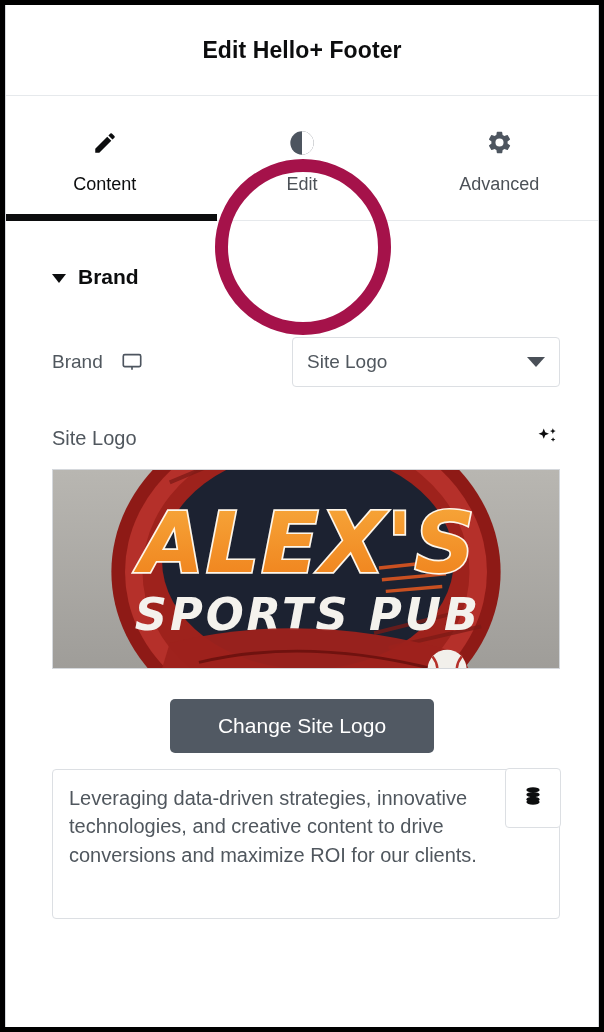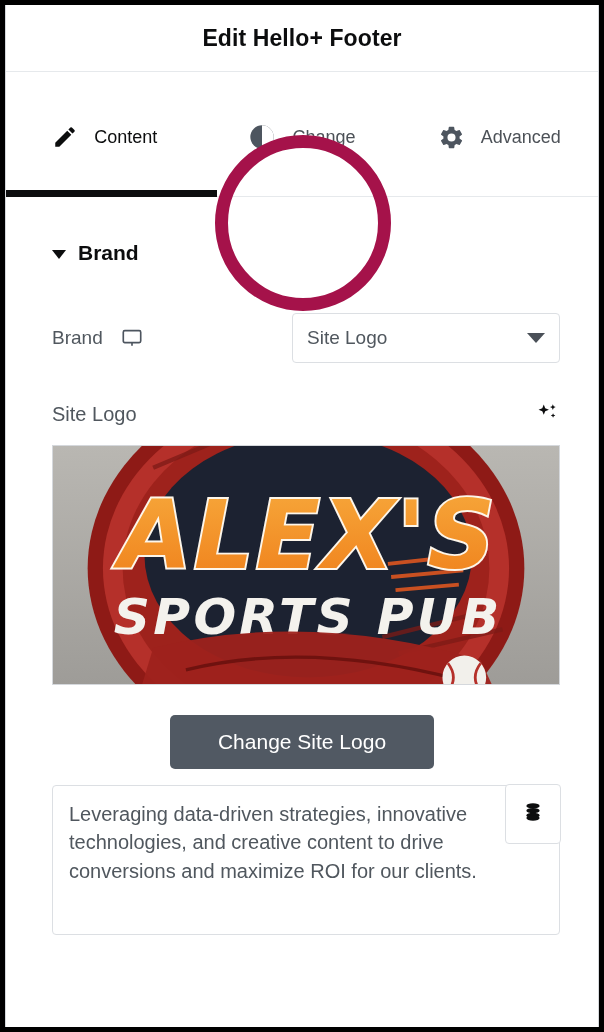--- a/index.html
+++ b/index.html
@@ -19,21 +19,21 @@
     position: absolute;
     inset: 0;
     background: #ffffff;
     border-left: 1px solid #d5d8dc;
     border-right: 1px solid #d5d8dc;
     overflow: hidden;
   }
 
   
   .header {
-    height: 67px;
+    height: 91px;
     display: flex;
     align-items: center;
     justify-content: center;
     border-bottom: 1px solid #e6e9ec;
     background: #fff;
   }
   .header-title {
     font-size: 23px;
     font-weight: bold;
     color: #0c0d0e;
@@ -44,21 +44,21 @@
   .tabs {
     display: flex;
     height: 125px;
     border-bottom: 1px solid #e6e9ec;
     position: relative;
     background: #fff;
   }
   .tab {
     flex: 1 1 0;
     display: flex;
-    flex-direction: row;
+    flex-direction: column;
     align-items: center;
     justify-content: center;
     gap: 16px;
     position: relative;
     cursor: pointer;
     padding-top: 6px;
   }
   .tab .tab-icon {
     height: 30px;
     display: flex;
@@ -159,21 +159,21 @@
   }
   .field-label {
     font-size: 20px;
     color: #50575e;
   }
   .ai-icon { margin-left: auto; display:flex; }
 
   
   .logo-box {
     margin: 18px 38px 0 46px;
-    height: 240px;
+    height: 200px;
     border: 1px solid #d5d8dc;
     overflow: hidden;
     position: relative;
     background: linear-gradient(180deg,#b7b5b0 0%, #a9a7a2 55%, #9f9d99 100%);
   }
   .logo-svg { display:block; width:100%; height:100%; }
 
   .btn-row {
     display: flex;
     justify-content: center;
@@ -247,21 +247,21 @@
         <div class="tab-underline"></div>
       </div>
 
       <div class="tab">
         <span class="tab-icon">
           <svg width="28" height="28" viewBox="0 0 24 24">
             <circle cx="12" cy="12" r="10" fill="#4d555f"></circle>
             <path d="M12 2a10 10 0 0 1 0 20z" fill="#ffffff"></path>
           </svg>
         </span>
-        <span class="tab-label">Change</span>
+        <span class="tab-label">Edit</span>
       </div>
 
       <div class="tab">
         <span class="tab-icon">
           <svg width="27" height="27" viewBox="0 0 24 24" fill="#4d555f">
             <path d="M19.14 12.94a7.07 7.07 0 0 0 0-1.88l2.03-1.58a.5.5 0 0 0 .12-.62l-1.92-3.32a.5.5 0 0 0-.6-.22l-2.39.96a7.3 7.3 0 0 0-1.63-.94l-.36-2.54a.5.5 0 0 0-.5-.42h-3.84a.5.5 0 0 0-.5.42l-.36 2.54c-.59.24-1.13.56-1.63.94l-2.39-.96a.5.5 0 0 0-.6.22L2.71 8.86a.5.5 0 0 0 .12.62l2.03 1.58a7.07 7.07 0 0 0 0 1.88L2.83 14.52a.5.5 0 0 0-.12.62l1.92 3.32c.13.22.39.3.6.22l2.39-.96c.5.38 1.04.7 1.63.94l.36 2.54c.4.24.25.42.5.42h3.84a.5.5 0 0 0 .5-.42l.36-2.54c.59-.24 1.13-.56 1.63-.94l2.39.96c.22.08.47 0 .6-.22l1.92-3.32a.5.5 0 0 0-.12-.62l-2.03-1.58zM12 15.6A3.6 3.6 0 1 1 12 8.4a3.6 3.6 0 0 1 0 7.2z"></path>
           </svg>
         </span>
         <span class="tab-label">Advanced</span>
       </div>

